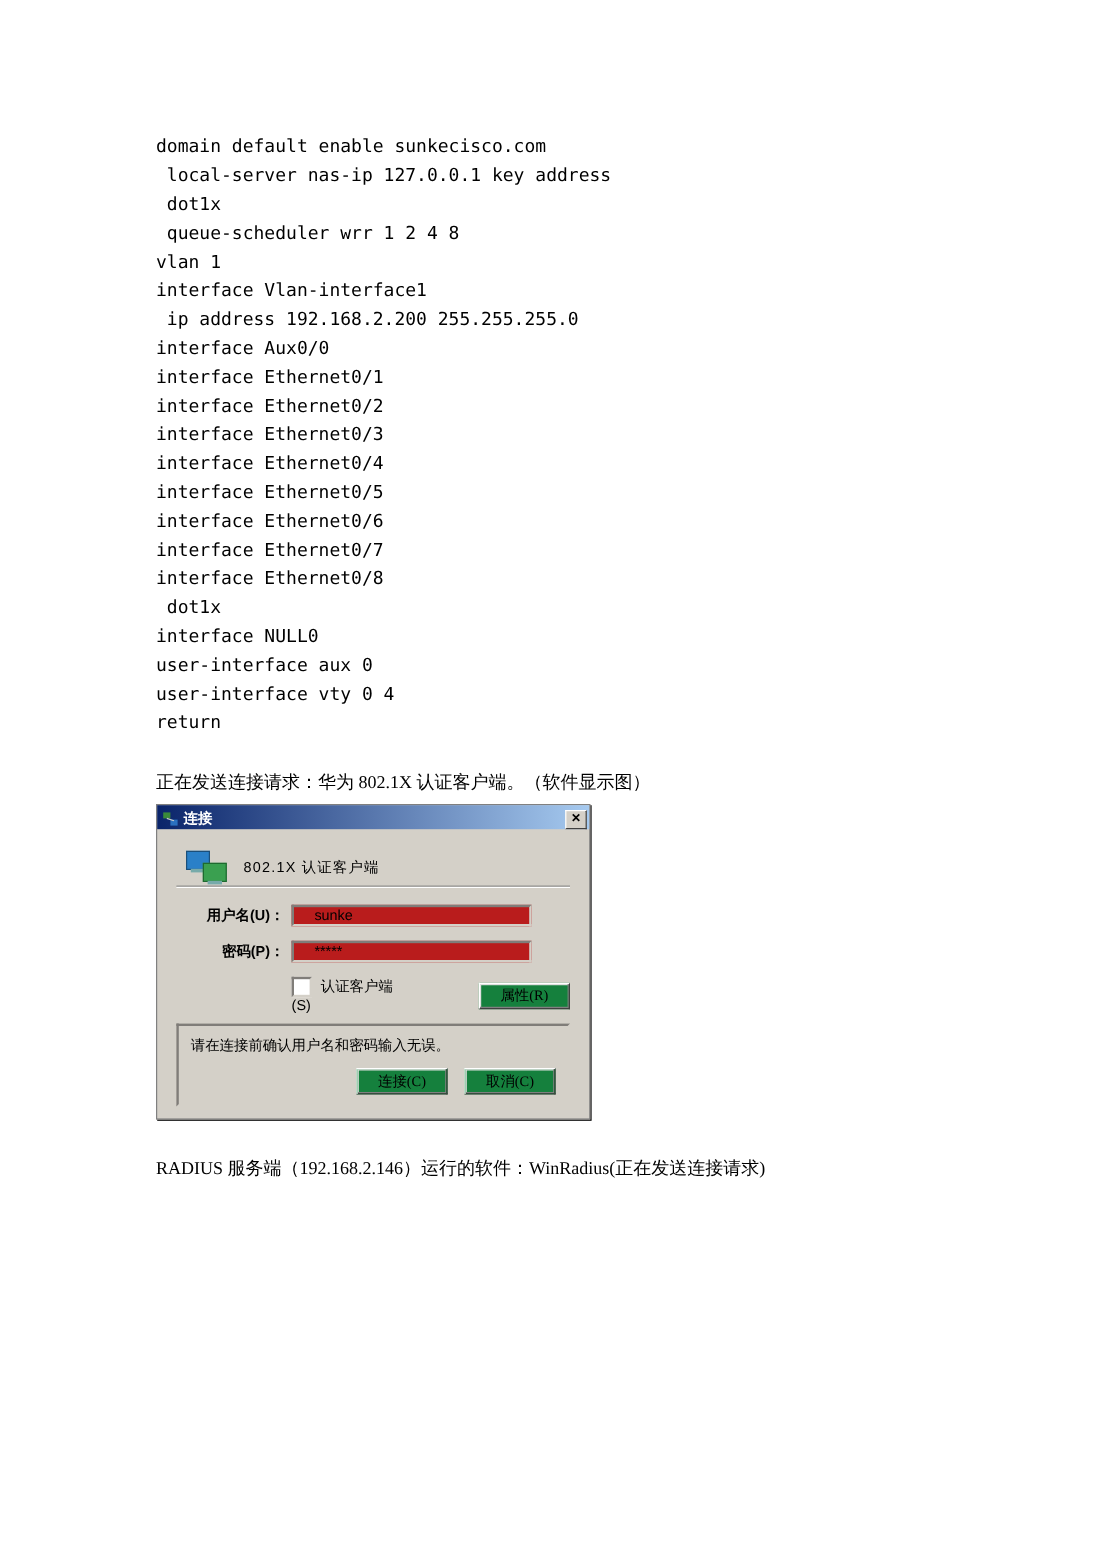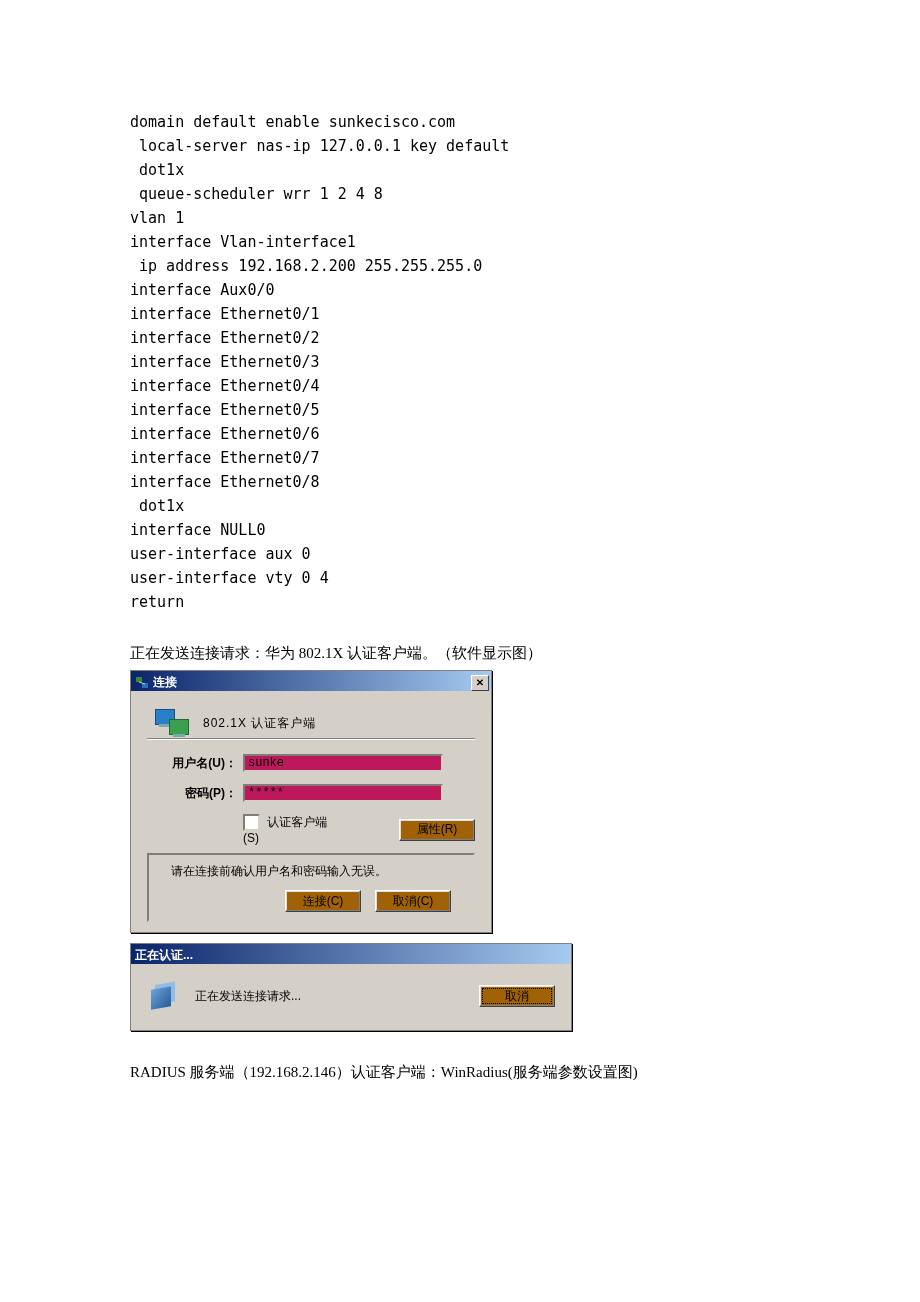--- a/index.html
+++ b/index.html
@@ -98,51 +98,51 @@
 
   .form-row {
     display: flex; align-items: center; margin-bottom: 12px;
   }
   .form-label {
     width: 90px; text-align: right; padding-right: 6px; font-weight: bold;
   }
   .text-input {
     flex: 0 0 200px;
     height: 18px;
-    background: #be185d;
+    background: #b91c1c;
     border: 2px inset #d4d0c8;
-    padding: 0 3px;
+    padding: 0 17px;
     font-size: 12px;
-    font-family: Liberation Mono, monospace;
+    font-family: Liberation Sans, sans-serif;
     box-sizing: border-box;
   }
   .check-row {
     display:flex; align-items:center; justify-content: flex-start;
     padding-left: 96px; margin-bottom: 4px; gap: 60px;
   }
   .checkbox {
     width: 13px; height: 13px; background:#fff; border:2px inset #d4d0c8; display:inline-block; vertical-align:middle;
   }
   .check-label { margin-left: 4px; }
   .wbtn {
     min-width: 76px; height: 22px;
-    background:#a16207;
+    background:#15803d;
     border:1px solid #fff;
     border-right-color:#404040;
     border-bottom-color:#404040;
     box-shadow: inset -1px -1px 0 #808080, inset 1px 1px 0 #dfdfdf;
-    font-size: 12px; font-family: Liberation Sans, sans-serif;
+    font-size: 12px; font-family: Liberation Serif, serif;
     padding: 0 8px; cursor: default;
     display:inline-flex; align-items:center; justify-content:center;text-align:center;
   }
   .wbtn.focused { outline: 1px dotted #000; outline-offset: -4px; }
   .status-area {
     margin-top: 8px;
     border: 2px inset #d4d0c8;
-    padding: 8px 22px;
+    padding: 8px 10px;
   }
   .status-text { margin-bottom: 10px; }
   .btn-row {
     display:flex; justify-content:flex-end; gap: 14px;
   }
 
   
   .dialog2 {
     width: 440px;
     background:#d4d0c8;
@@ -166,21 +166,21 @@
     box-shadow: 4px -4px 0 #8fbde6;
   }
   .dlg2-text { flex:1; }
 </style>
 </head>
 <body>
 
 <div class="page">
 
   <div class="code-block"><span>domain default enable sunkecisco.com</span>
-<span> local-server nas-ip 127.0.0.1 key default</span>
+<span> local-server nas-ip 127.0.0.1 key address</span>
 <span> dot1x</span>
 <span> queue-scheduler wrr 1 2 4 8</span>
 <span>vlan 1</span>
 <span>interface Vlan-interface1</span>
 <span> ip address 192.168.2.200 255.255.255.0</span>
 <span>interface Aux0/0</span>
 <span>interface Ethernet0/1</span>
 <span>interface Ethernet0/2</span>
 <span>interface Ethernet0/3</span>
 <span>interface Ethernet0/4</span>
@@ -242,30 +242,16 @@
       <div class="status-area">
         <div class="status-text">请在连接前确认用户名和密码输入无误。</div>
         <div class="btn-row">
           <button class="wbtn">连接(C)</button>
           <button class="wbtn">取消(C)</button>
         </div>
       </div>
     </div>
   </div>
 
-  <div class="dialog2">
-    <div class="titlebar">
-      <span class="title-left">
-        <span>正在认证...</span>
-      </span>
-    </div>
-    <div class="dlg2-body">
-      <span class="cube-icon">
-          <span class="cube"></span>
-        </span>
-      <span class="dlg2-text">正在发送连接请求...</span>
-      <button class="wbtn focused">取消</button>
-    </div>
-  </div>
-
-  <div class="caption2">RADIUS 服务端（192.168.2.146）认证客户端：WinRadius(服务端参数设置图)</div>
+
+  <div class="caption2">RADIUS 服务端（192.168.2.146）运行的软件：WinRadius(正在发送连接请求)</div>
 
 </div>
 
 </body></html>

